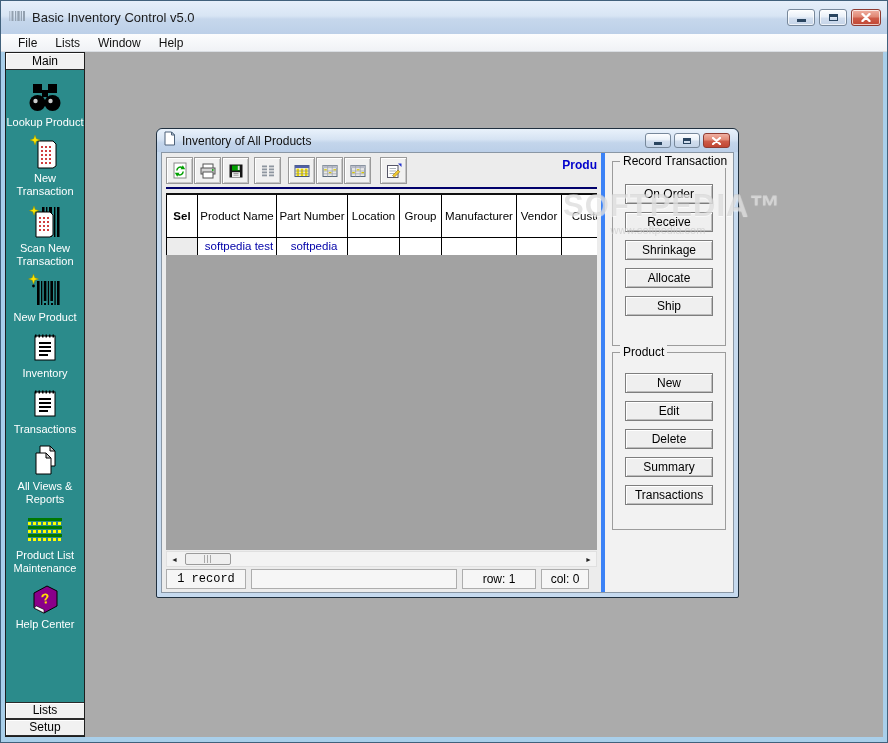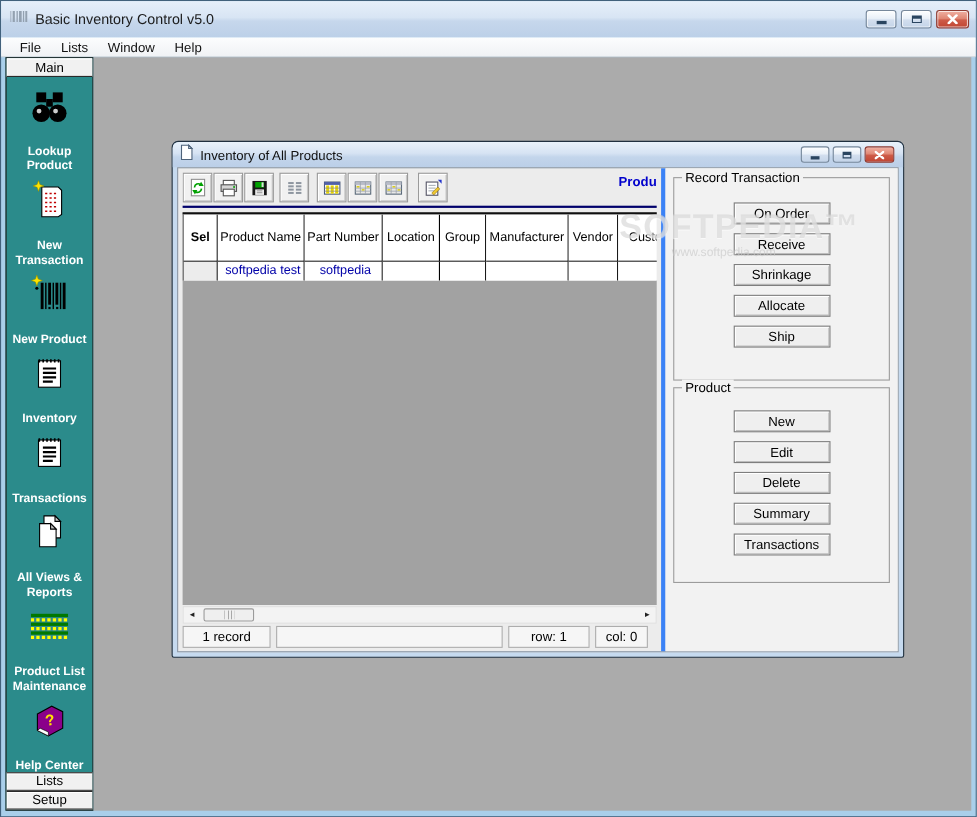--- a/index.html
+++ b/index.html
@@ -32,27 +32,27 @@
 
   
   .sidebar { width:80px; display:flex; flex-direction:column; border:1px solid #1E1E1E; background:#2B8B8B; }
   .side-tab { height:17px; background:#F1F1F1; border:1px solid #2A2A2A; border-left:none; border-right:none;
               font-size:12px; color:#000; text-align:center; line-height:15px;
               box-shadow:inset 1px 1px 0 #fff; }
   .side-tab.first { border-top:none; }
   .side-body { flex:1; display:flex; flex-direction:column; align-items:center; padding-top:10px; overflow:hidden; }
   .side-item { display:flex; flex-direction:column; align-items:center; margin-bottom:7px; cursor:default; }
   .side-item .ic { height:34px; display:flex; align-items:center; justify-content:center; }
-  .side-label { font-size:11px; color:#FFFFFF; text-align:center; line-height:1.2; margin-top:18px; width:78px;font-weight:bold; }
+  .side-label { font-size:11px; color:#FFFFFF; text-align:center; line-height:1.2; margin-top:2px; width:78px; }
 
   
   .mdi { flex:1; position:relative; background:#ABABAB; overflow:hidden; }
 
   
-  .child { position:absolute; left:71px; top:76px; width:666px; height:470px;
+  .child { position:absolute; left:71px; top:76px; width:583px; height:470px;
            border:1px solid #20303F; border-radius:6px 6px 2px 2px; background:#C6DAEF;
            padding:0 4px 4px 4px; display:flex; flex-direction:column; }
   .child-titlebar { height:23px; display:flex; align-items:center; padding:0 2px 0 6px; margin:0 -4px;
            background:linear-gradient(180deg,#E9F2FB,#D6E3F3 45%,#C3D5EB 60%,#BBCFE8);
            border-radius:6px 6px 0 0; }
   .child-title { font-size:12px; color:#111; margin-left:6px; }
   .cw-controls { margin-left:auto; display:flex; gap:3px; margin-right:6px; }
   .cwbtn { width:26px; height:15px; border:1px solid #77889B; border-radius:3px;
            background:linear-gradient(180deg,#FDFEFF,#E9F0F8 45%,#D2DEEE 55%,#C4D4E8);
            display:flex; align-items:center; justify-content:center; }
@@ -93,21 +93,21 @@
               font-size:7px; color:#222; }
   .sb-thumb { width:46px; height:12px; margin-left:3px; background:#EFEFEF; border:1px solid #9B9B9B;
               border-radius:2px; display:flex; align-items:center; justify-content:center; }
   .sb-grip { width:9px; height:8px;
              background:repeating-linear-gradient(90deg,#A8A8A8 0 1px,transparent 1px 3px); }
   .sb-track { flex:1; }
 
   .statusbar { height:25px; display:flex; gap:5px; align-items:center; padding:2px 0 3px 0; }
   .spanel { height:20px; line-height:18px; border:1px solid #ADADAD; background:#F6F6F6;
             font-size:12px; color:#000; padding:0 5px; }
-  .sp-rec { width:80px; } .sp-mid { width:206px; } .sp-row { width:74px; } .sp-col { width:48px; }
+  .sp-rec { width:80px;font-family:Liberation Mono, monospace; } .sp-mid { width:206px; } .sp-row { width:74px; } .sp-col { width:48px; }
 
   
   .right-panel { flex:1; background:#F2F2F2; padding:8px 7px 0 7px; }
   .gbox { position:relative; border:1px solid #9C9C9C; margin-bottom:6px; }
   .gbox-legend { position:absolute; top:-8px; left:7px; background:#F2F2F2; padding:0 3px;
                  font-size:12px; color:#000; white-space:nowrap; }
   .gbox1 { height:185px; padding-top:22px; }
   .gbox2 { height:178px; padding-top:20px; }
   .pbtn { display:block; width:88px; height:20px; margin:0 auto 8px auto; background:#EFEFEF;
           border:1px solid #7E7E7E; box-shadow:inset 1px 1px 0 #FFF, inset -1px -1px 0 #BDBDBD;
@@ -192,20 +192,42 @@
                   <line x1="11" y1="20" x2="23" y2="20"></line>
                   <line x1="11" y1="24" x2="23" y2="24"></line>
                   <line x1="11" y1="28" x2="23" y2="28"></line>
                 </g>
                 <path d="M5 0 L6.3 3.7 L10 5 L6.3 6.3 L5 10 L3.7 6.3 L0 5 L3.7 3.7 Z" fill="#FFE400" stroke="#909000" stroke-width=".5"></path>
               </svg>
           </span>
           <span class="side-label">New Transaction</span>
         </div>
 
+        <div class="side-item">
+          <span class="ic">
+            <svg width="32" height="36" viewBox="0 0 32 36">
+                <g fill="#000">
+                  <rect x="13" y="2" width="2.5" height="30"></rect>
+                  <rect x="17" y="2" width="1.4" height="30"></rect>
+                  <rect x="20" y="2" width="3" height="30"></rect>
+                  <rect x="25" y="2" width="1.4" height="30"></rect>
+                  <rect x="28" y="2" width="2.5" height="30"></rect>
+                </g>
+                <path d="M7 7 h14 l3 3 v20 l-3 2 H7 z" fill="#FFF" stroke="#000"></path>
+                <g stroke="#C00000" stroke-width="1.3" stroke-dasharray="2 2">
+                  <line x1="10" y1="13" x2="21" y2="13"></line>
+                  <line x1="10" y1="17" x2="21" y2="17"></line>
+                  <line x1="10" y1="21" x2="21" y2="21"></line>
+                  <line x1="10" y1="25" x2="21" y2="25"></line>
+                </g>
+                <path d="M5 1 L6.2 4.4 L9.6 5.6 L6.2 6.8 L5 10.2 L3.8 6.8 L0.4 5.6 L3.8 4.4 Z" fill="#FFE400" stroke="#909000" stroke-width=".5"></path>
+              </svg>
+          </span>
+          <span class="side-label">Scan New Transaction</span>
+        </div>
 
         <div class="side-item">
           <span class="ic">
             <svg width="34" height="36" viewBox="0 0 34 36">
                 <g fill="#000">
                   <rect x="9" y="7" width="2.6" height="24"></rect>
                   <rect x="13" y="7" width="1.3" height="24"></rect>
                   <rect x="15.8" y="7" width="2.6" height="20"></rect>
                   <rect x="19.8" y="7" width="1.3" height="24"></rect>
                   <rect x="22.4" y="7" width="2.6" height="20"></rect>

